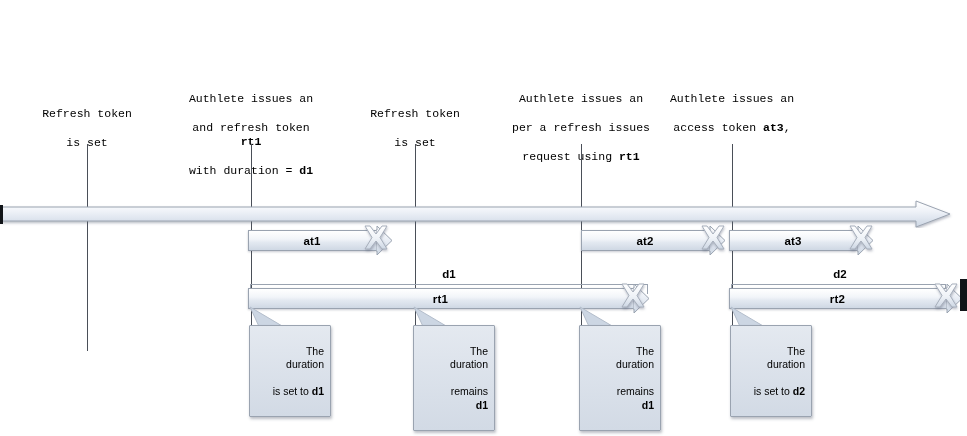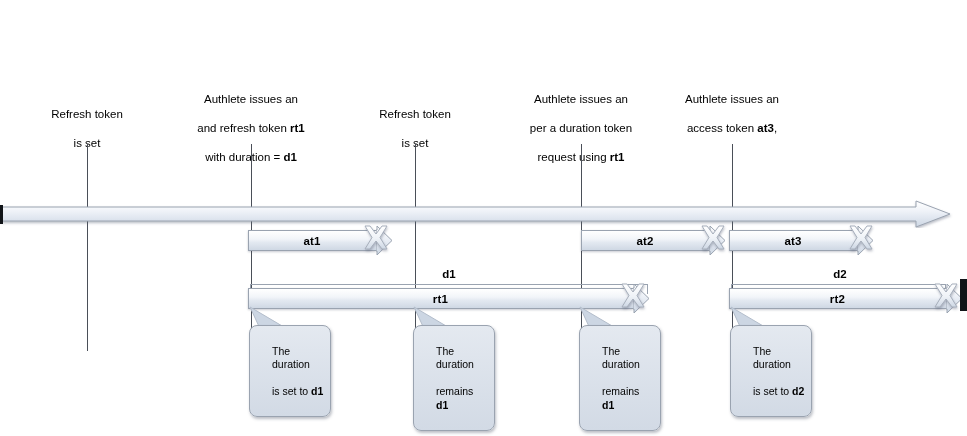--- a/index.html
+++ b/index.html
@@ -16,20 +16,21 @@
   }
 
   
   .note{
     position:absolute;
     text-align:center;
     font-size:11.5px;
     line-height:14.5px;
     color:#000000;
     white-space:pre-line;
+    font-family:Liberation Mono, monospace;
   }
   .note b{font-weight:bold;}
 
   
   .dropline{
     position:absolute;
     width:1px;
     background:#4a4f58;
   }
 
@@ -90,25 +91,25 @@
     color:#000;
     text-align:center;
   }
 
   
   .callout{
     position:absolute;
     box-sizing:border-box;
     background:linear-gradient(to bottom,#e4e9f0 0%,#d2dae5 100%);
     border:1px solid #9aa3b0;
-    border-radius:8px;
+    border-radius:1px;
     font-size:10.5px;
     line-height:13.5px;
     color:#000;
-    text-align:left;
+    text-align:right;
     padding:5px 6px 4px 22px;
     box-shadow:1px 2px 3px rgba(60,70,90,.35);
     white-space:pre-line;
   }
   .callout b{font-weight:bold;}
   .tail{
     position:absolute;
     pointer-events:none;
   }
 
@@ -133,21 +134,21 @@
     <div>with duration = <b>d1</b></div>
   </div>
 
   <div class="note" style="left:345px;top:92px;width:140px;">
     <div>Refresh token</div>
     <div>is set</div>
   </div>
 
   <div class="note" style="left:511px;top:77px;width:140px;">
     <div>Authlete issues an</div>
-    <div>per a duration token</div>
+    <div>per a refresh issues</div>
     <div>request using <b>rt1</b></div>
   </div>
 
   <div class="note" style="left:662px;top:77px;width:140px;">
     <div>Authlete issues an</div>
     <div>access token <b>at3</b>,</div>
   </div>
 
   <div class="dropline" style="left:87px;top:144px;height:207px;"></div>
   <div class="dropline" style="left:251px;top:144px;height:197px;"></div>

